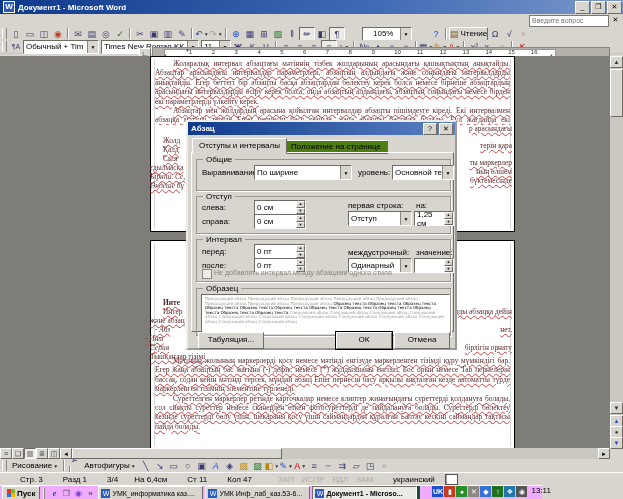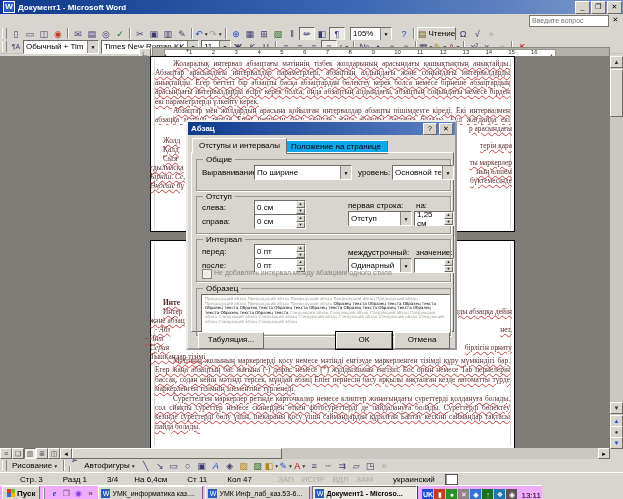--- a/index.html
+++ b/index.html
@@ -54,21 +54,21 @@
   .frag.b{font-weight:bold;color:#4a1f1f;} .frag.i{font-style:italic;}
   
   #dlg{left:186px;top:120px;width:271px;height:230px;background:#d8d5ce;border:2px outset #efede8;
        box-sizing:border-box;z-index:5;}
   #dlgtitle{left:0;top:0;width:267px;height:13px;background:linear-gradient(90deg,#0f3a8c,#5b81c4);
             color:#fff;display:flex;align-items:center;}
   #dlgtitle .t{font-weight:bold;font-size:8px;padding-left:3px;flex:1;}
   .dbtn{width:12px;height:10px;margin-right:2px;font-size:7px;line-height:9px;text-align:center;color:#000;}
   .tab{position:absolute;top:16px;height:14px;line-height:14px;padding:0 6px;font-size:8px;
        border:1px solid;border-color:#fff #6f6c66 #d8d5ce #fff;background:#d8d5ce;}
-  .tab.off{top:18px;height:12px;line-height:12px;border-bottom:1px solid #6f6c66;background:#0ea5e9;}
+  .tab.off{top:18px;height:12px;line-height:12px;border-bottom:1px solid #6f6c66;background:#4d7c0f;}
   #dlgpanel{left:3px;top:30px;width:261px;height:178px;border:1px solid;border-color:#fff #6f6c66 #6f6c66 #fff;}
   .grp{position:absolute;border:1px solid #9a978f;box-shadow:1px 1px 0 #ffffff;}
   .legend{position:absolute;top:-5px;left:6px;background:#d8d5ce;padding:0 3px;font-size:8px;}
   .dlbl{position:absolute;font-size:8px;white-space:nowrap;}
   .dlbl.dim, .chk-dim{color:#8a8781;}
   .spin{position:absolute;height:13px;background:#fff;border:1px solid;border-color:#6f6c66 #fff #fff #6f6c66;
         display:flex;align-items:center;}
   .spin .val{flex:1;padding:0 2px;font-size:8px;}
   .spin .arr{width:9px;height:100%;display:flex;flex-direction:column;}
   .spin .arr div{flex:1;background:#d8d5ce;border:1px solid #fff;border-right-color:#6f6c66;border-bottom-color:#6f6c66;
@@ -102,22 +102,22 @@
   #taskbar{left:0;top:485px;width:542px;height:14px;background:#f0abfc;border-top:1px solid #fff;
            display:flex;align-items:center;}
   #startbtn{height:12px;margin-left:2px;padding:0 4px;display:flex;align-items:center;font-weight:bold;}
   .flag{width:8px;height:8px;display:grid;grid-template-columns:4px 4px;margin-right:2px;}
   .flag i{display:block;width:4px;height:4px;}
   .ql{width:12px;height:11px;font-size:8px;line-height:11px;text-align:center;}
   .task{width:103px;height:12px;margin-left:2px;display:flex;align-items:center;font-size:7px;
         overflow:hidden;white-space:nowrap;}
   .task .wico{width:9px;height:9px;background:#2a5bbf;color:#fff;font-size:7px;line-height:9px;
               text-align:center;margin:0 2px;flex:none;}
-  #tray{margin-left:auto;height:14px;display:flex;align-items:flex-end;border-left:1px solid #14532d;
-        padding-left:4px;}
+  #tray{margin-left:auto;height:14px;display:flex;align-items:flex-start;border-left:3px solid #14532d;
+        padding-left:12px;}
   .trayico{width:11px;height:11px;margin-right:1px;font-size:8px;line-height:11px;text-align:center;color:#fff;}
   #langind{background:#1d4ed2;font-weight:bold;font-size:7px;}
   #clock{margin:0 4px 0 3px;font-size:8px;}
 </style>
 </head>
 <body>
 
 <div id="titlebar" class="abs">
   <div class="appico">W</div>
   <div class="t">Документ1 - Microsoft Word</div>
@@ -153,21 +153,21 @@
     <div class="tbico dim">↷<span class="dd">▼</span></div>
     <div class="sep"></div>
     <div class="tbico" style="color: rgb(29, 78, 210);">⊕</div>
     <div class="tbico">▦</div>
     <div class="tbico">⊞</div>
     <div class="tbico" style="color: rgb(31, 111, 31);">▧</div>
     <div class="tbico">‖</div>
     <div class="tbico pressed">✏</div>
     <div class="tbico">◧</div>
     <div class="tbico pressed">¶</div>
-    <div class="combo" style="width: 40px; margin: 0px 5px;">
+    <div class="combo" style="width: 40px; margin: 0px 17px; padding-left: 8px;">
       <div class="val">105%</div>
       <div class="cbtn">▼</div>
     </div>
     <div class="tbico" style="color: rgb(29, 78, 210);">?</div>
     <div class="sep"></div>
     <div class="tbico raised" style="color: rgb(122, 92, 29);">▤<span style="font-size: 8px; color: rgb(0, 0, 0); margin-left: 2px;">Чтение</span></div>
     <div class="tbico">Ω</div>
     <div class="tbico">√</div>
     <div class="tbico dim">»</div>
   </div>

